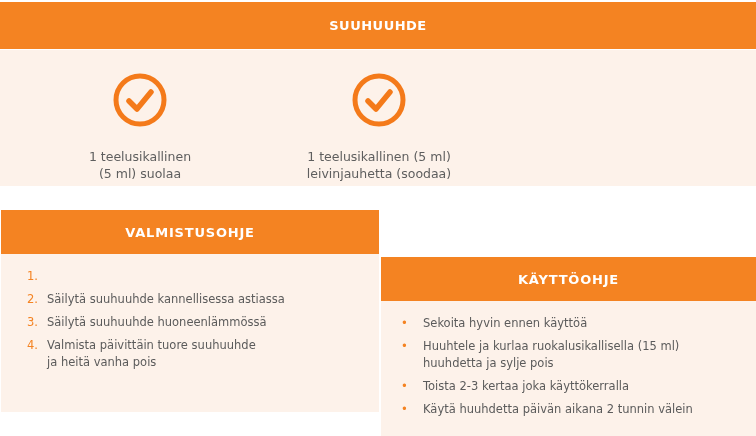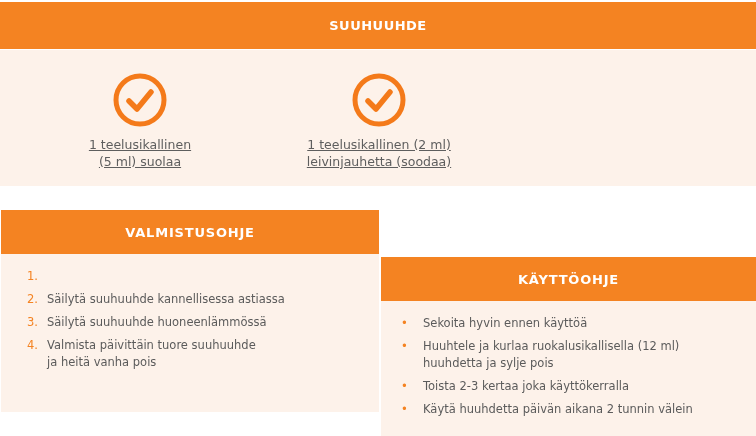--- a/index.html
+++ b/index.html
@@ -4,21 +4,21 @@
 <style>
   html, body { margin:0; padding:0; }
   body { width:756px; height:436px; background:#ffffff; position:relative; overflow:hidden;
          font-family:"DejaVu Sans", "Liberation Sans", sans-serif; color:#5b5b5b; }
   .banner { position:absolute; left:0; top:2px; width:756px; height:47px; background:#f48322;
             color:#fff; font-weight:bold; font-size:13px; letter-spacing:0.5px;
             display:flex; align-items:center; justify-content:center; }
   .ingredients { position:absolute; left:0; top:50px; width:756px; height:136px; background:#fdf2ea; }
   .ing { position:absolute; top:22px; width:240px; text-align:center; }
   .ing .check { display:block; margin:0 auto; width:56px; height:56px; }
-  .ing .label { margin-top:8px; font-size:12.5px; line-height:17px; color:#5e5e5e; white-space:pre-line;text-decoration:underline; }
+  .ing .label { margin-top:20px; font-size:12.5px; line-height:17px; color:#5e5e5e; white-space:pre-line; }
   .panel { position:absolute; top:210px; height:202px; background:#fdf2ea; }
   .panel.left { left:1px; width:378px; }
   .panel.right { left:381px; width:375px;margin-top:47px; }
   .panel .head { height:44px; background:#f48322; color:#fff; font-weight:bold; font-size:13px;
                  letter-spacing:0.8px; display:flex; align-items:center; justify-content:center; }
   .panel ul, .panel ol { list-style:none; margin:0; padding:0; }
   .left-list { position:absolute; top:58px; left:26px; right:10px; }
   .right-list { position:absolute; top:58px; left:18px; right:10px; }
   .item { display:flex; font-size:11.5px; line-height:17px; margin-bottom:6px; color:#5b5b5b; }
   .num { color:#f48322; width:20px; flex:none; }
@@ -39,21 +39,21 @@
       <polyline points="17,29 25,37 39,20" fill="none" stroke="#f47a1a" stroke-width="5.5" stroke-linecap="round" stroke-linejoin="round"></polyline>
     </svg>
     <div class="label">1 teelusikallinen
 (5 ml) suolaa</div>
   </div>
   <div class="ing" style="left:259px;">
     <svg class="check" viewBox="0 0 56 56">
       <circle cx="28" cy="28" r="24" fill="none" stroke="#f47a1a" stroke-width="5"></circle>
       <polyline points="17,29 25,37 39,20" fill="none" stroke="#f47a1a" stroke-width="5.5" stroke-linecap="round" stroke-linejoin="round"></polyline>
     </svg>
-    <div class="label">1 teelusikallinen (2 ml)
+    <div class="label">1 teelusikallinen (5 ml)
 leivinjauhetta (soodaa)</div>
   </div>
 </div>
 
 <div class="panel left">
   <div class="head">VALMISTUSOHJE</div>
   <ol class="left-list">
     <li class="item">
       <span class="num">1.</span>
     </li>
@@ -75,21 +75,21 @@
 
 <div class="panel right">
   <div class="head">KÄYTTÖOHJE</div>
   <ul class="right-list">
     <li class="item">
       <span class="bul">•</span>
       <span class="txt">Sekoita hyvin ennen käyttöä</span>
     </li>
     <li class="item">
       <span class="bul">•</span>
-      <span class="txt">Huuhtele ja kurlaa ruokalusikallisella (12 ml)
+      <span class="txt">Huuhtele ja kurlaa ruokalusikallisella (15 ml)
 huuhdetta ja sylje pois</span>
     </li>
     <li class="item">
       <span class="bul">•</span>
       <span class="txt">Toista 2-3 kertaa joka käyttökerralla</span>
     </li>
     <li class="item">
       <span class="bul">•</span>
       <span class="txt">Käytä huuhdetta päivän aikana 2 tunnin välein</span>
     </li>

